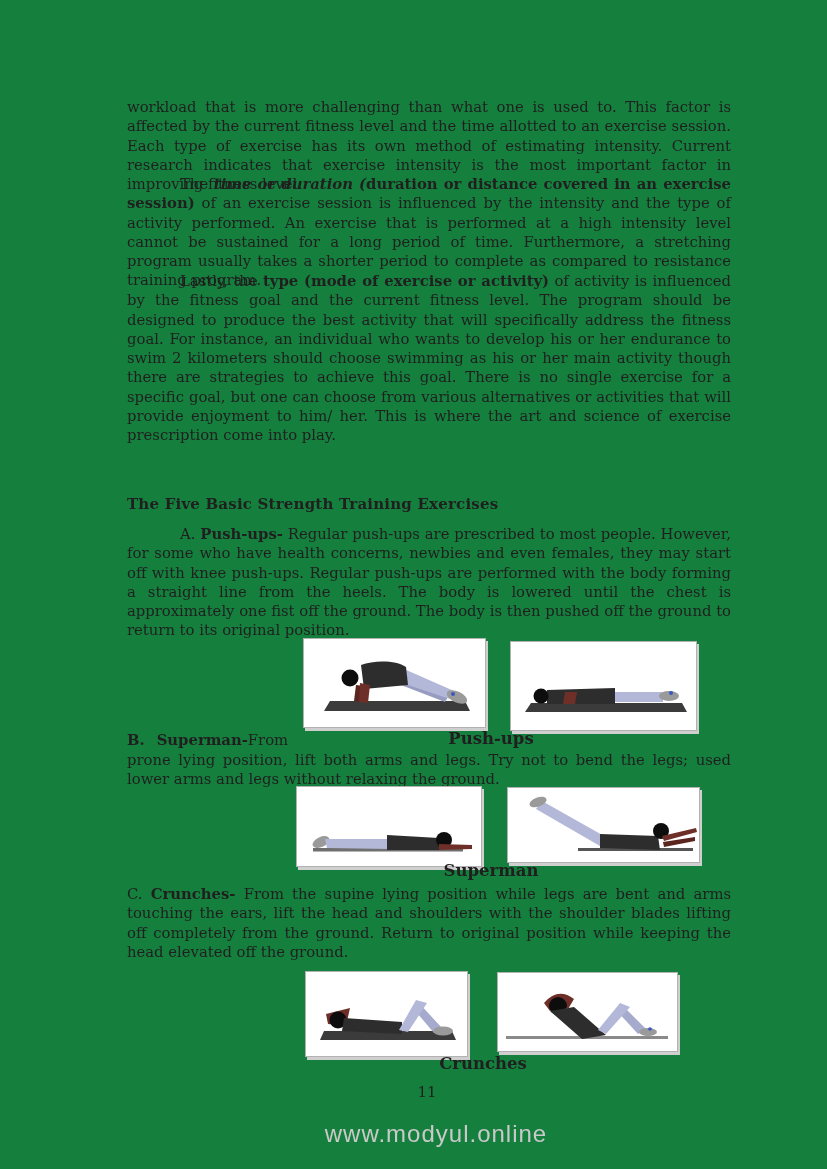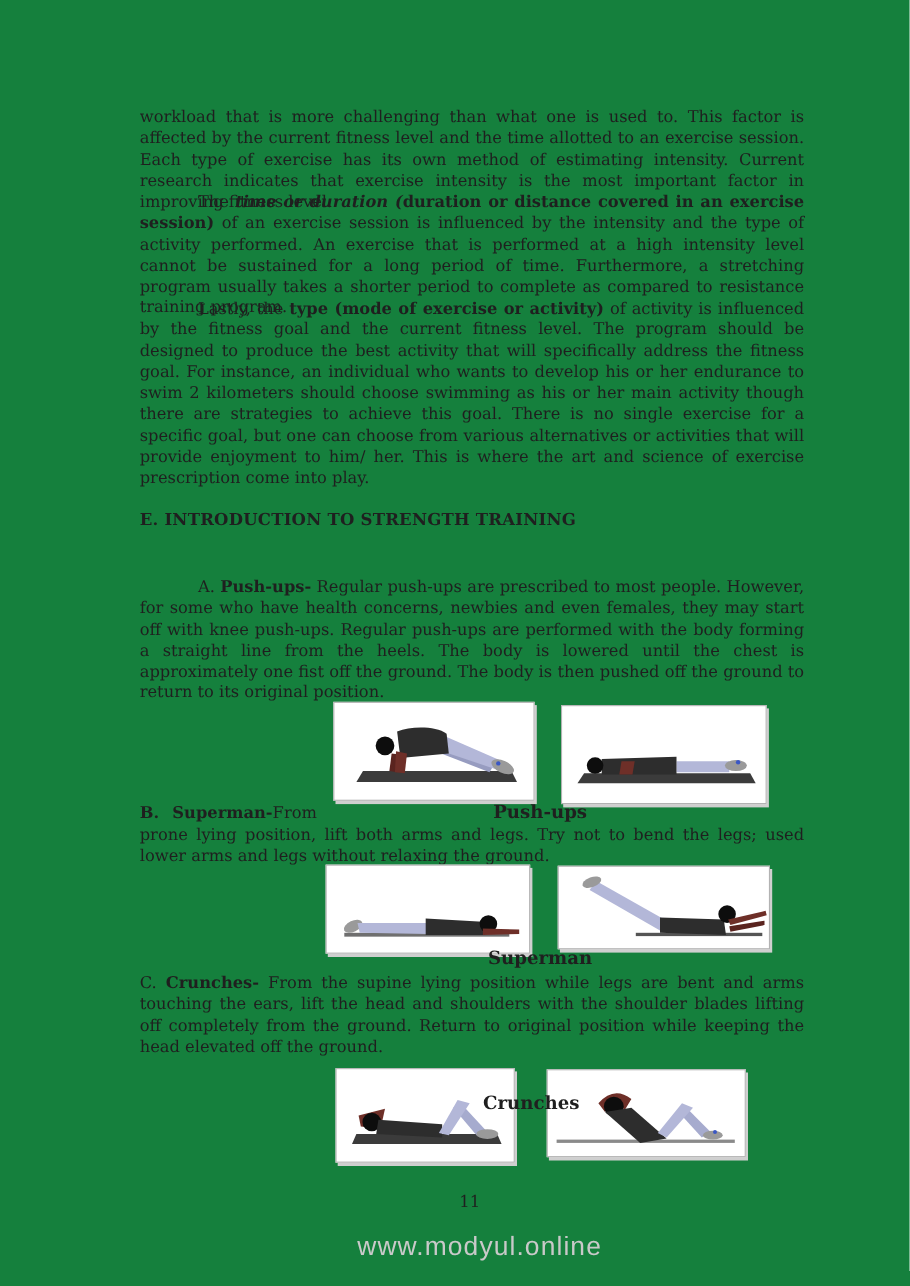--- a/index.html
+++ b/index.html
@@ -74,22 +74,22 @@
   </p>
 
   <p class="block indent" style="top:174px; margin:0;">
     <span>The </span><span class="bi">time or duration (</span><span class="bd">duration or distance covered in an exercise session)</span><span> of an exercise session is influenced by the intensity and the type of activity performed. An exercise that is performed at a high intensity level cannot be sustained for a long period of time. Furthermore, a stretching program usually takes a shorter period to complete as compared to resistance training program.</span>
   </p>
 
   <p class="block indent" style="top:271px; margin:0;">
     <span>Lastly, the </span><span class="bd">type (mode of exercise or activity)</span><span> of activity is influenced by the fitness goal and the current fitness level. The program should be designed to produce the best activity that will specifically address the fitness goal. For instance, an individual who wants to develop his or her endurance to swim 2 kilometers should choose swimming as his or her main activity though there are strategies to achieve this goal. There is no single exercise for a specific goal, but one can choose from various alternatives or activities that will provide enjoyment to him/ her. This is where the art and science of exercise prescription come into play.</span>
   </p>
 
-  <div class="heading" style="top:463px;">E. INTRODUCTION TO STRENGTH TRAINING</div>
 
+  <div class="heading" style="top:495px;">The Five Basic Strength Training Exercises</div>
 
   <p class="block indent" style="top:524px; margin:0;">
     <span>A. </span><span class="bd">Push-ups-</span><span> Regular push-ups are prescribed to most people. However, for some who have health concerns, newbies and even females, they may start off with knee push-ups. Regular push-ups are performed with the body forming a straight line from the heels. The body is lowered until the chest is approximately one fist off the ground. The body is then pushed off the ground to return to its original position.</span>
   </p>
 
   <div class="fig" style="left:303px; top:638px; width:181px; height:88px;">
     <svg viewBox="0 0 181 88">
       <polygon points="20,72 166,72 161,62 26,62" fill="#3b3b3b"></polygon>
       <path d="M99,36 L144,58 L141,63 L97,46 Z" fill="#979cc0"></path>
       <path d="M100,30 L150,52 L146,60 L98,44 Z" fill="#b3b7d8"></path>
@@ -168,19 +168,19 @@
       <path d="M46,30 Q60,14 76,26 L70,36 Q60,26 52,38 Z" fill="#6e2f28"></path>
       <circle cx="60" cy="33" r="9" fill="#0d0d0d"></circle>
       <path d="M52,38 L76,34 L108,62 L84,66 Z" fill="#2d2d2d"></path>
       <path d="M124,32 L148,56 L140,61 L118,37 Z" fill="#a6abce"></path>
       <path d="M100,57 L122,30 L132,34 L108,61 Z" fill="#b3b7d8"></path>
       <ellipse cx="150" cy="59" rx="9" ry="4" fill="#9a9a9a"></ellipse>
       <circle cx="152" cy="56" r="1.8" fill="#3a57c4"></circle>
     </svg>
   </div>
 
-  <div class="figcap" style="left:483px; top:993px;">Crunches</div>
+  <div class="figcap" style="left:483px; top:1054px;">Crunches</div>
 
   <div class="pagenum">11</div>
 
   <div class="watermark">www.modyul.online</div>
 
 </div>
 
 </body></html>

